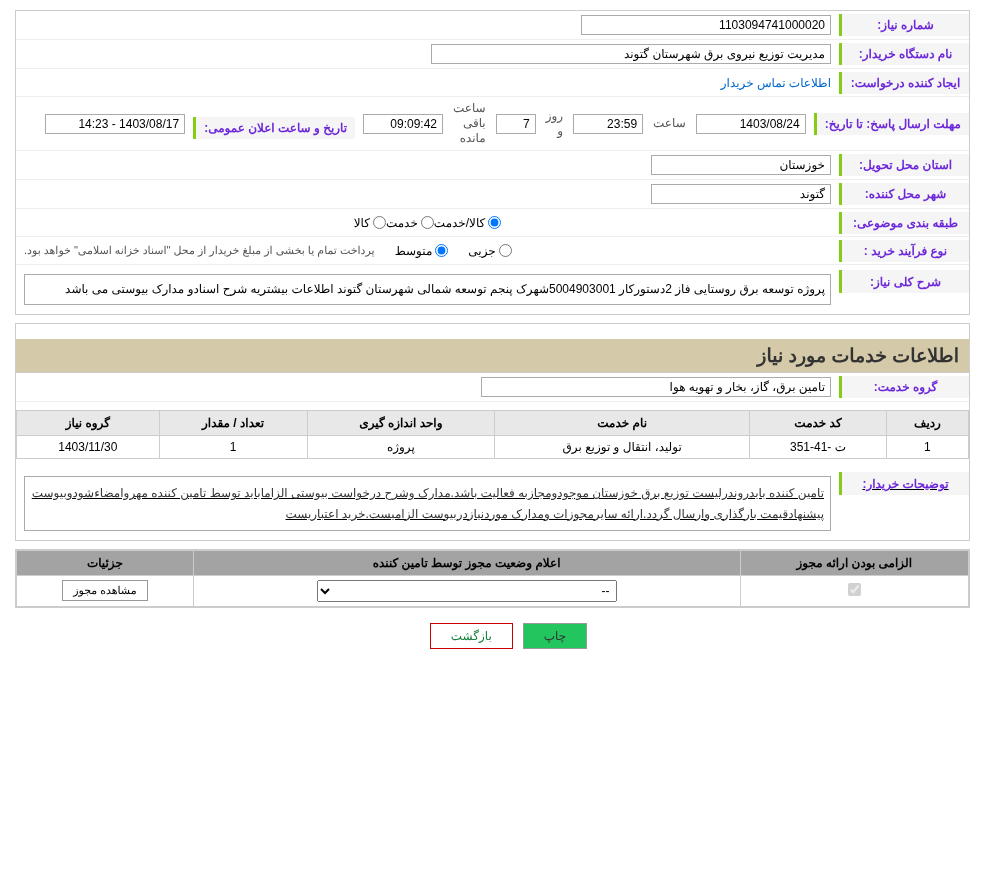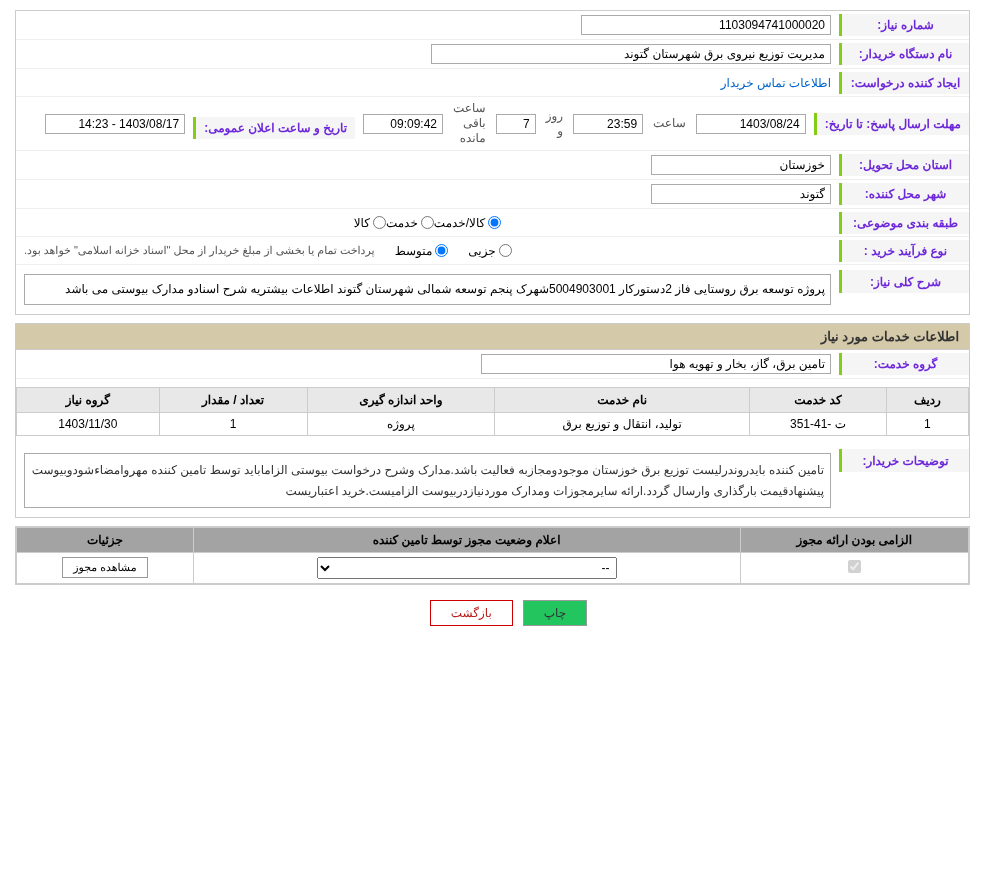--- a/index.html
+++ b/index.html
@@ -69,23 +69,24 @@
     }
     .date-row {
       display: flex;
       align-items: center;
       gap: 5px;
     }
     .section-title {
       background: #d4c9a8;
       padding: 5px 10px;
       font-weight: bold;
-      font-size: 13px;
+      font-size: 19px;
       color: #333;
       border-bottom: 1px solid #ccc;
+      margin-top: 15px;
     }
     .link-blue {
       color: #0066cc;
       text-decoration: none;
     }
     .radio-group {
       display: flex;
       align-items: center;
       flex-direction: row-reverse;
       justify-content: center;
@@ -137,20 +138,21 @@
       text-align: right;
       direction: rtl;
       line-height: 1.7;
       width: 100%;
       color: #333;
     }
     .buyer-notes-row {
       display: flex;
       align-items: flex-start;
       border-bottom: 1px solid #eee;
+      text-decoration: underline;
     }
     .permits-section {
       margin-top: 8px;
       border: 1px solid #ccc;
     }
     .permits-title {
       text-align: center;
       padding: 5px;
       font-weight: bold;
       color: #666;
@@ -166,21 +168,21 @@
       font-family: Tahoma, Arial, sans-serif;
       cursor: pointer;
       border: 1px solid #999;
     }
     .btn-print {
       background: #22c55e;
       color: #333;
     }
     .btn-back {
       background: #fff;
-      color: #b91c1c;
+      color: #15803d;
       border-color: #c00;
       margin-left: 32px;
     }
     .btn-view {
       background: #fff;
       border: 1px solid #999;
       padding: 3px 10px;
       font-size: 11px;
       cursor: pointer;
     }

